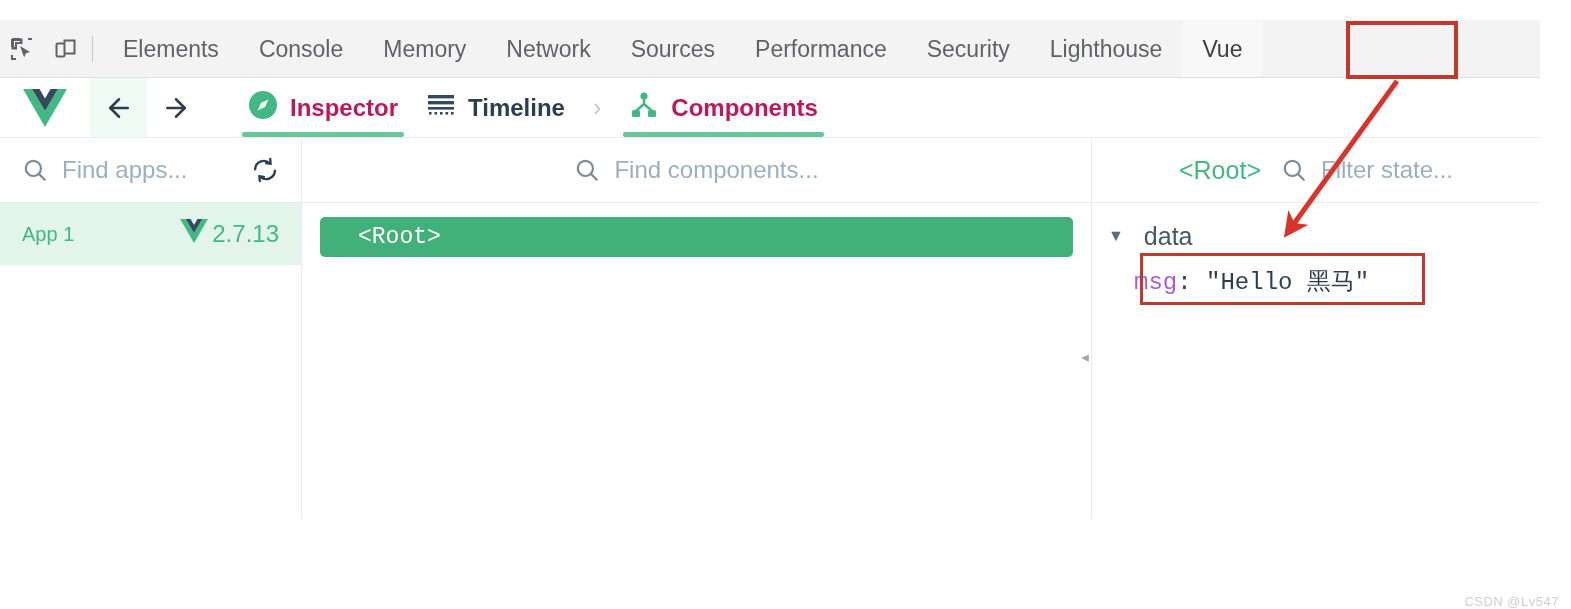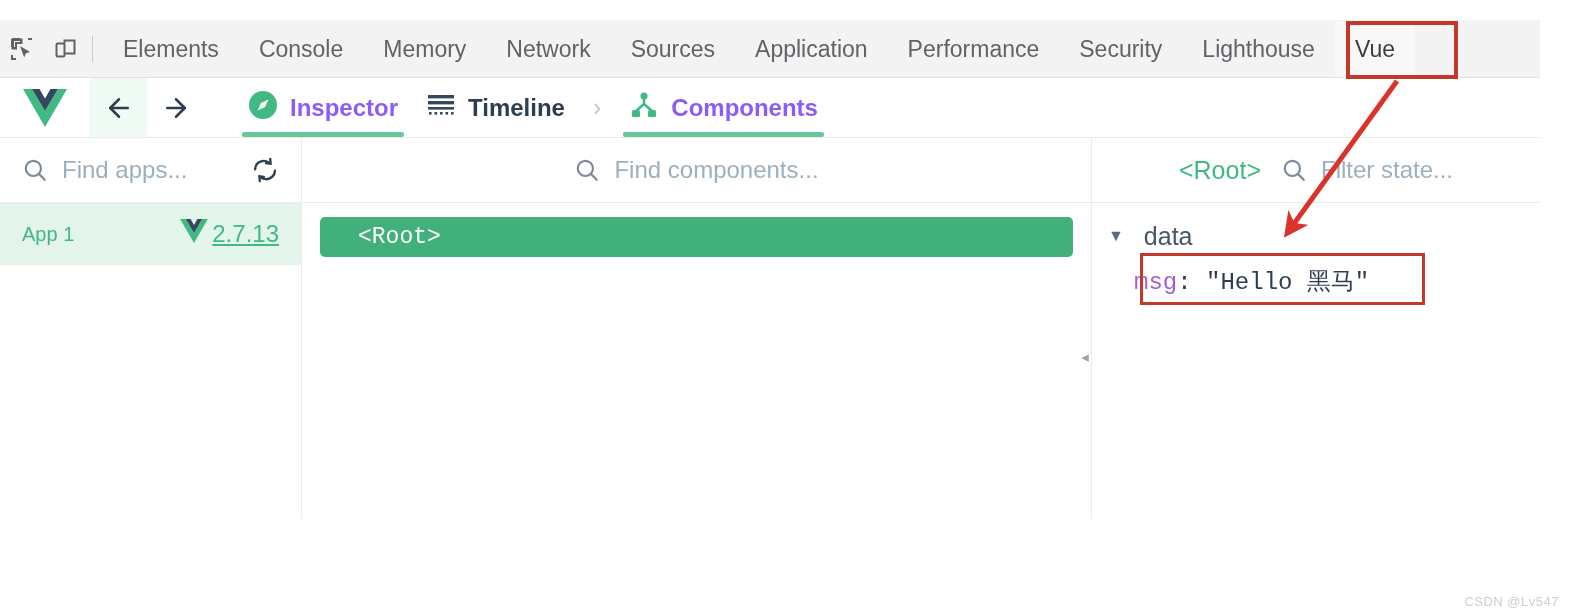--- a/index.html
+++ b/index.html
@@ -114,21 +114,21 @@
   .vt-tab {
     display: flex;
     align-items: center;
     gap: 12px;
     padding: 0 14px;
     position: relative;
     flex: 0 0 auto;
     font-size: 24px;
     white-space: nowrap;
   }
-  .vt-tab .vt-label { color: #8b5cf6; font-weight: bold; }
+  .vt-tab .vt-label { color: #be185d; font-weight: bold; }
   .vt-tab.inactive .vt-label { color: #2c3e50; font-weight: bold; }
   .vt-underline {
     position: absolute;
     left: 8px; right: 8px;
     bottom: 0;
     height: 5px;
     background: #65c89b;
     border-radius: 2px;
   }
   .vt-chevron {
@@ -211,21 +211,20 @@
     font-size: 20px;
     color: #42b883;
     flex: 1 1 auto;
   }
   .app-version {
     font-size: 24px;
     color: #42b883;
     display: flex;
     align-items: center;
     gap: 4px;
-    text-decoration: underline;
   }
 
   
   .tree-area { padding: 14px 18px 0 18px; }
   .tree-node {
     background: #42b07a;
     border-radius: 5px;
     height: 40px;
     display: flex;
     align-items: center;
@@ -332,21 +331,20 @@
       </svg>
     </div>
 
     <div class="dt-sep"></div>
 
     <div class="dt-tab">Elements</div>
     <div class="dt-tab">Console</div>
     <div class="dt-tab">Memory</div>
     <div class="dt-tab">Network</div>
     <div class="dt-tab">Sources</div>
-    <div class="dt-tab">Application</div>
     <div class="dt-tab">Performance</div>
     <div class="dt-tab">Security</div>
     <div class="dt-tab">Lighthouse</div>
     <div class="dt-tab vue-tab">Vue</div>
   </div>
 
   <div class="vue-toolbar">
 
     <div class="vue-logo-wrap">
       <svg width="44" height="38" viewBox="0 0 44 38">

